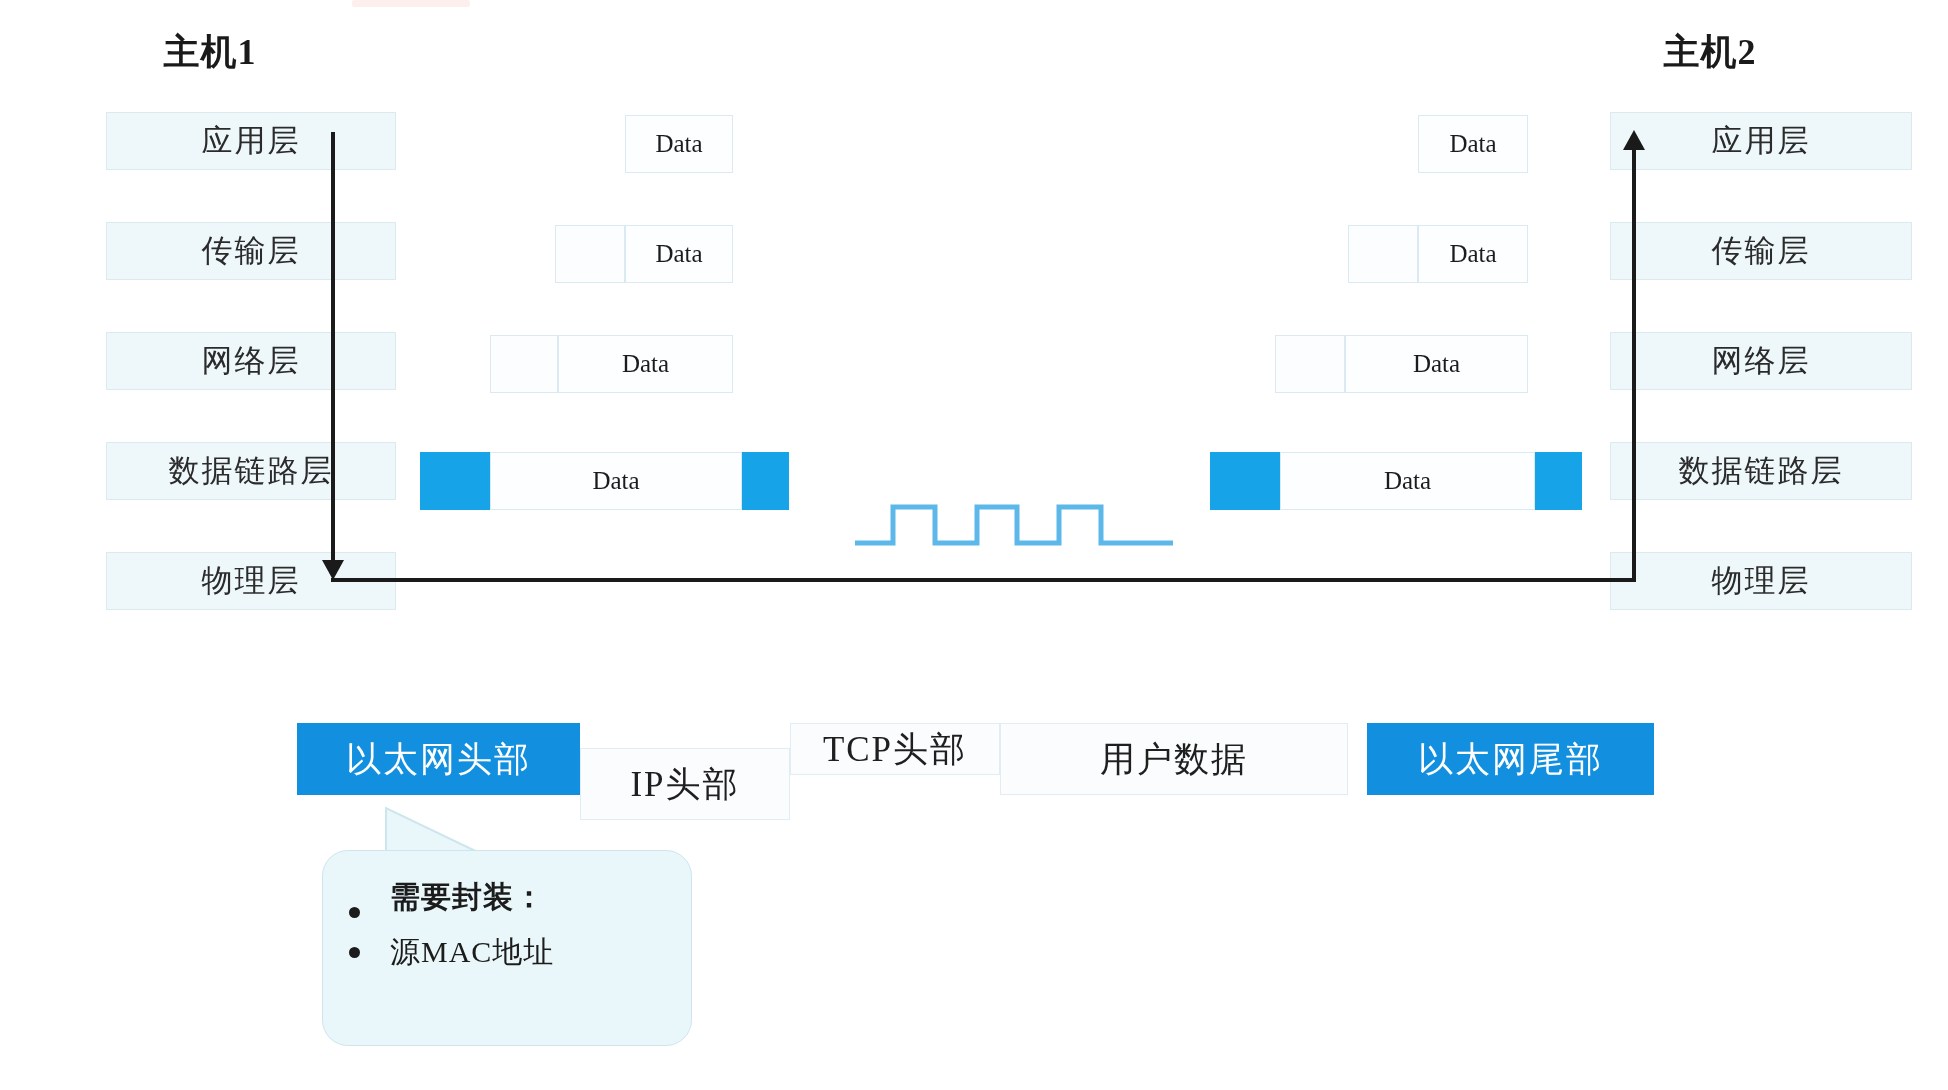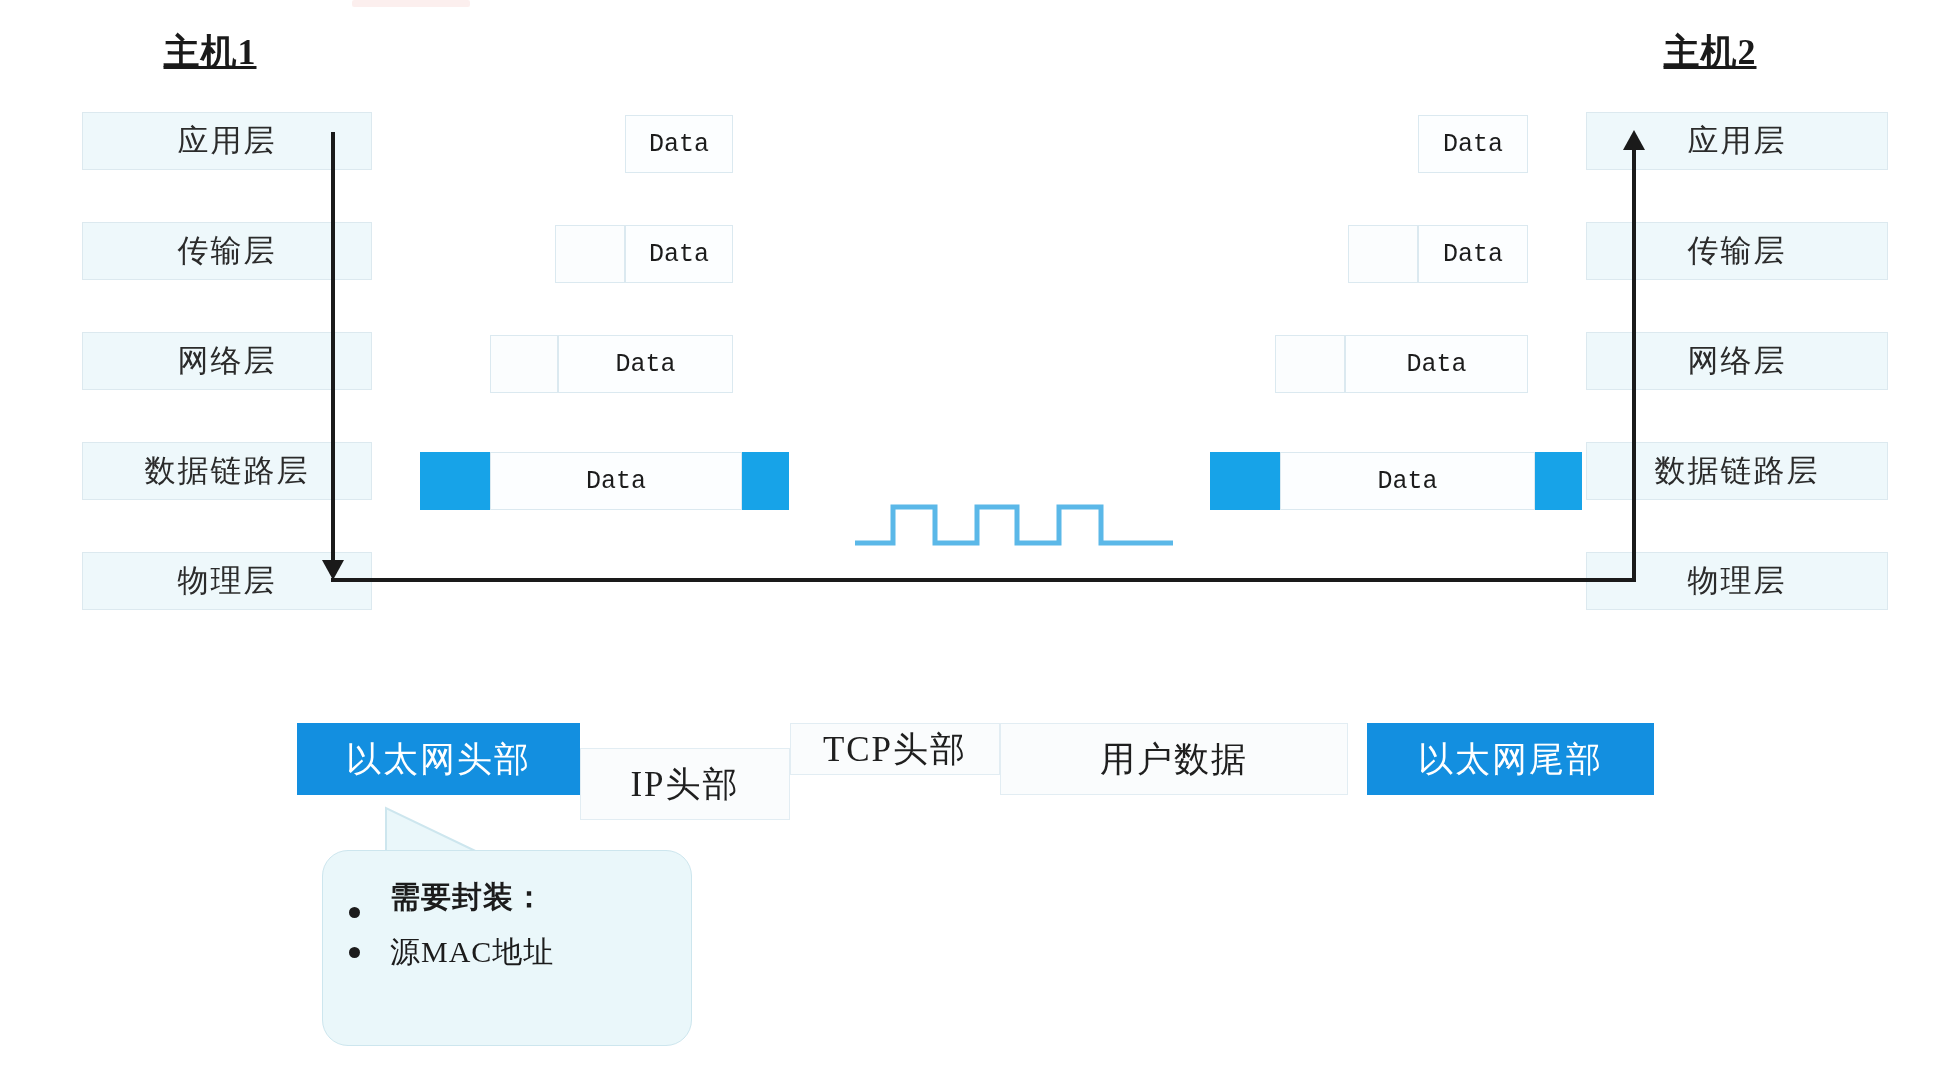--- a/index.html
+++ b/index.html
@@ -30,54 +30,54 @@
   
   .host-title {
     position: absolute;
     font-family: "Liberation Serif", "DejaVu Serif", serif;
     font-weight: bold;
     font-size: 36px;
     color: #1a1a1a;
     text-align: center;
     letter-spacing: 1px;
     white-space: nowrap;
-    text-decoration: underline;
   }
 
   
   .layer-box {
     position: absolute;
     background: #eef8fb;
     border: 1px solid #dce9ef;
     box-sizing: border-box;
     display: flex;
     align-items: center;
     justify-content: center;
     font-family: Liberation Sans, sans-serif;
     font-size: 31px;
     color: #2b2b2b;
     letter-spacing: 2px;
     white-space: nowrap;
+    margin-left: 24px;
   }
 
   
   .pdu {
     position: absolute;
     display: flex;
     box-sizing: border-box;
     height: 58px;
   }
   .pdu-seg {
     box-sizing: border-box;
     border: 1px solid #dbe9f0;
     background: #fcfeff;
     display: flex;
     align-items: center;
     justify-content: center;
-    font-family: Liberation Mono, monospace;
+    font-family: Liberation Serif, serif;
     font-size: 25px;
     color: #1c1c1c;
     letter-spacing: 0px;
   }
   .pdu-seg.hdr {
     background: #fbfdfe;
   }
   .pdu-seg.blue {
     background: #17a3e8;
     border: 1px solid #17a3e8;

